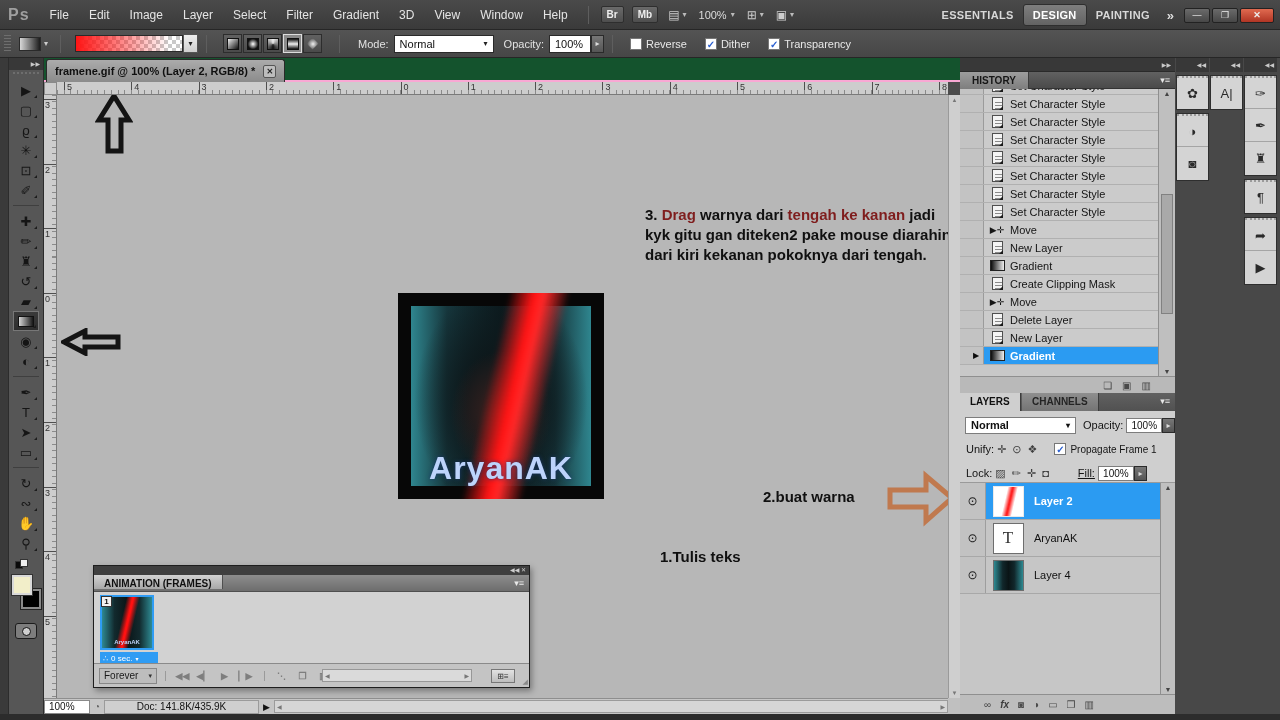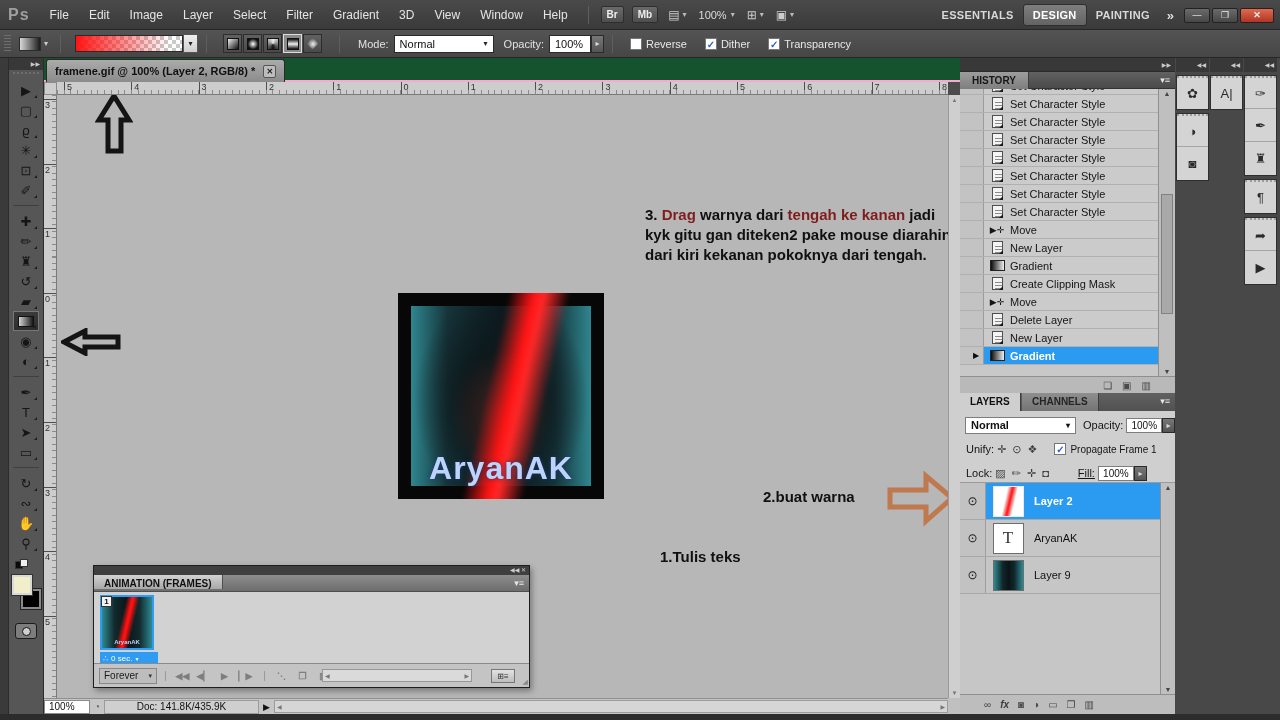--- a/index.html
+++ b/index.html
@@ -767,21 +767,21 @@
         </span>
         <span class="lname">AryanAK</span>
       </div>
       <div class="lrow">
         <span class="leye">
           <span class="eye-glyph">⊙</span>
         </span>
         <span class="lthumb-wrap">
           <span class="lthumb t-image"></span>
         </span>
-        <span class="lname">Layer 9</span>
+        <span class="lname">Layer 4</span>
       </div>
     </div>
   <div class="layers-sb">
     <span class="sb-arrow" style="top:1px;width:14px;">▲</span>
     <span class="sb-arrow" style="bottom:1px;width:14px;">▼</span>
   </div>
   <div class="layers-bottom" id="layers-bottom">
       <span class="panel-ico">∞</span>
       <span class="fx">fx</span>
       <span class="panel-ico">◙</span>

